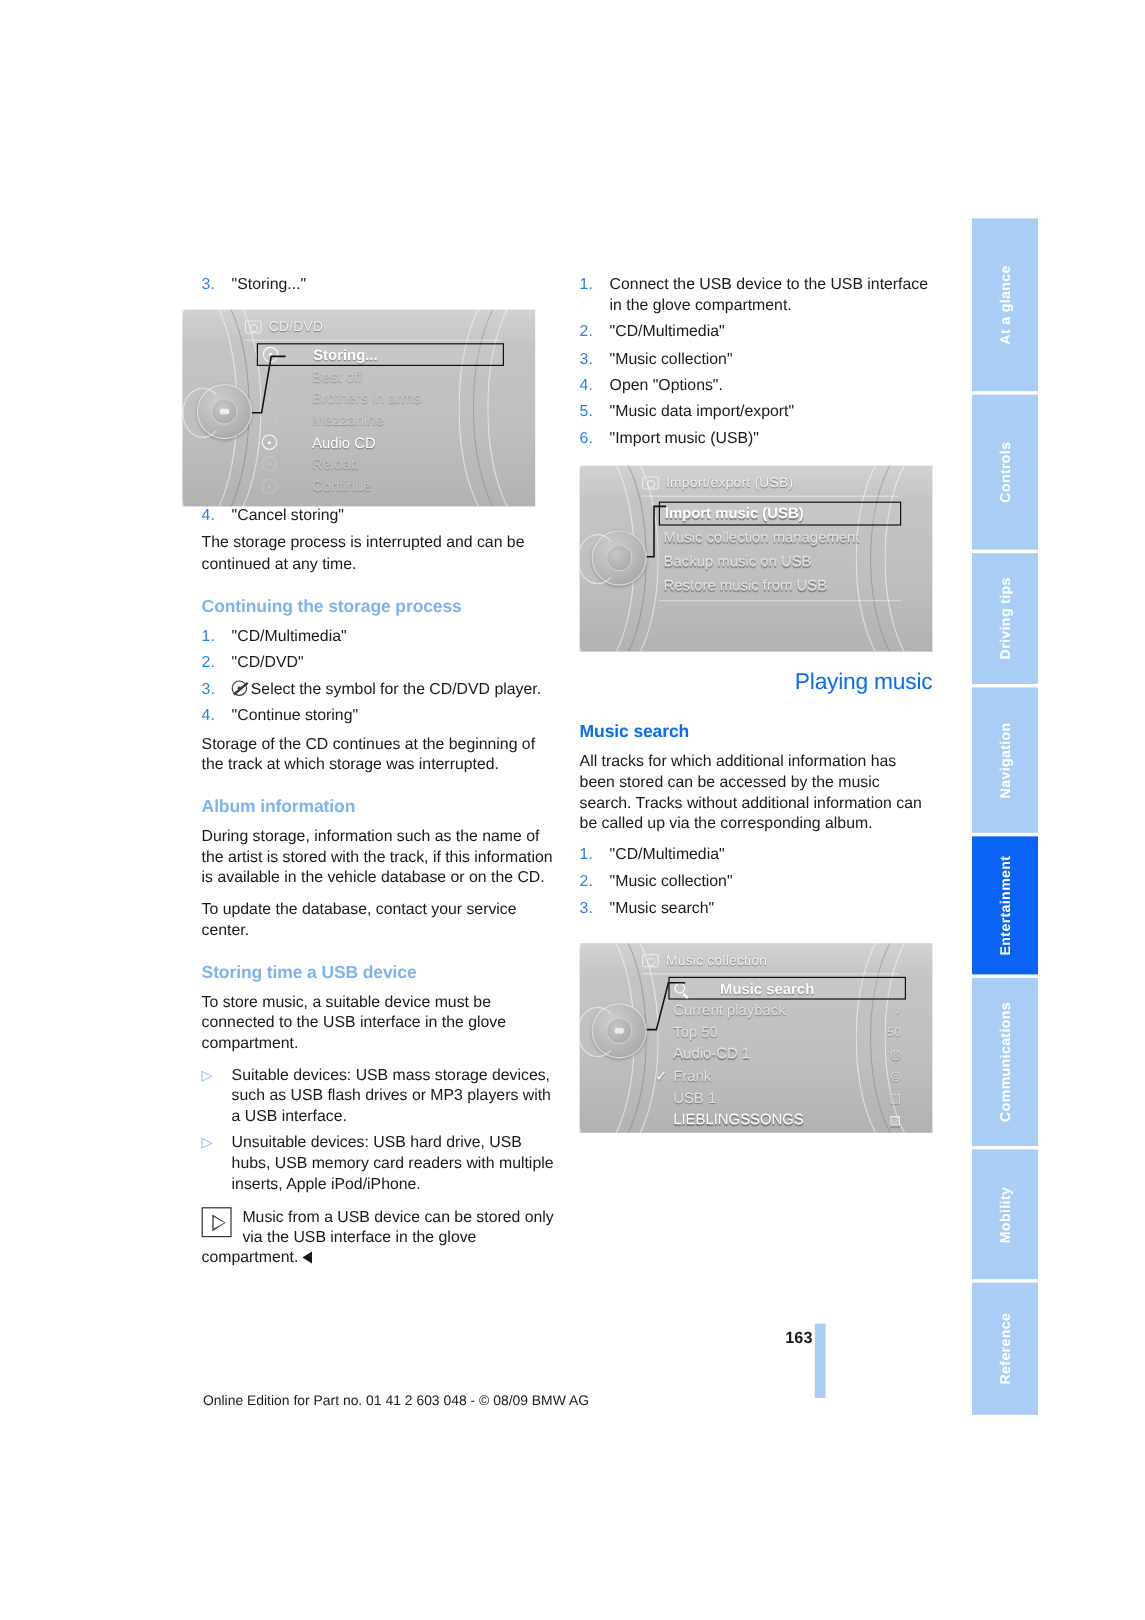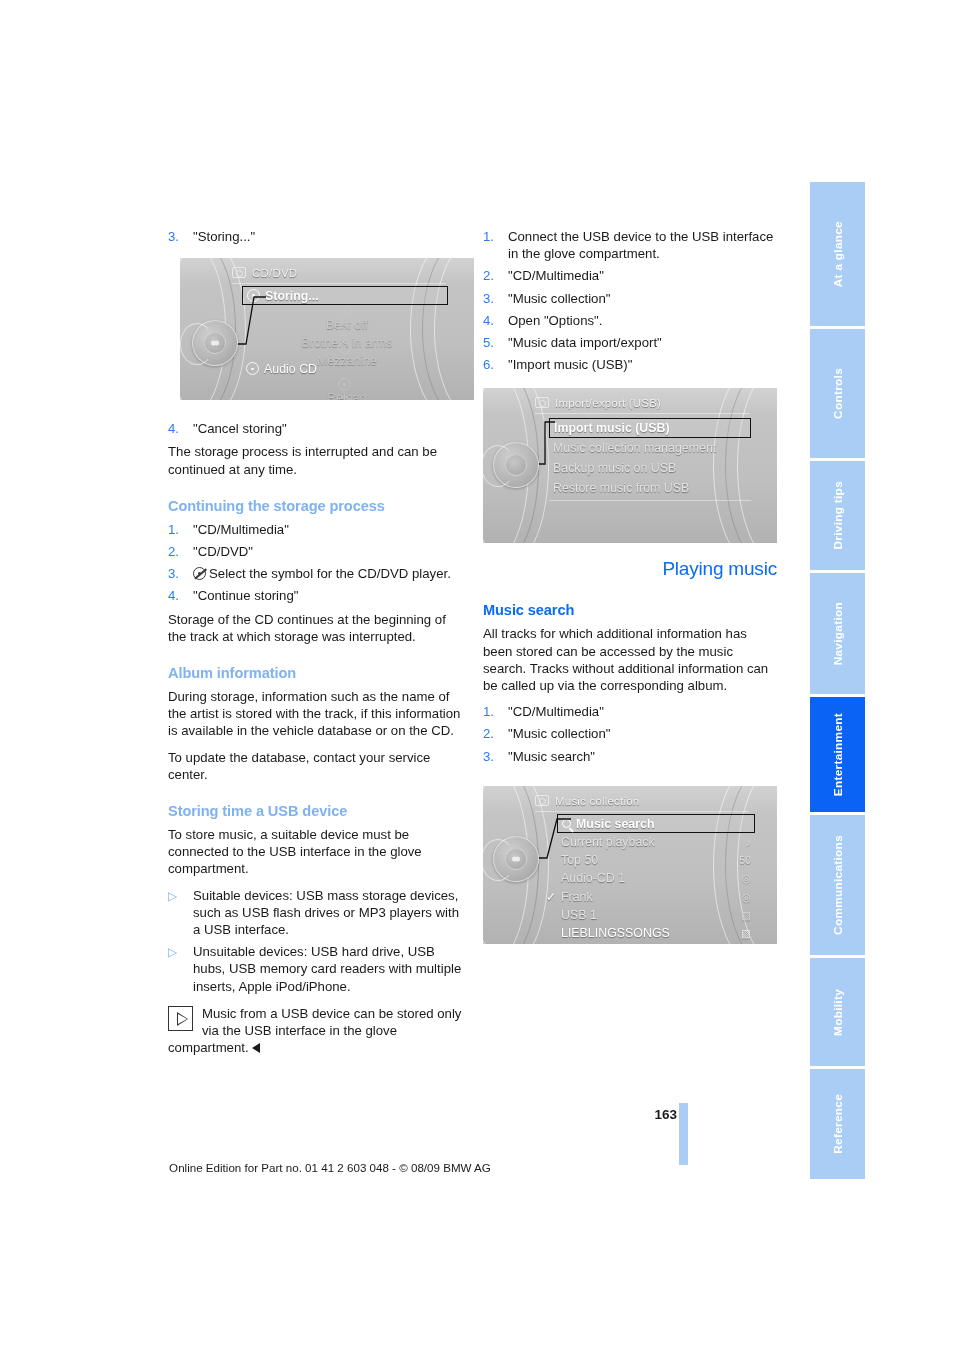--- a/index.html
+++ b/index.html
@@ -155,21 +155,21 @@
     vertical-align: -1px;
     margin-left: 3px;
   }
 
   
   .figure {
     position: absolute;
     overflow: hidden;
     background: linear-gradient(180deg,#d2d2d2 0%,#c4c4c4 18%,#bfbfbf 60%,#b2b2b2 100%);
   }
-  .fig-1 { left: 180px; top: 258px;  width: 294px; height: 142px; }
+  .fig-1 { left: 152px; top: 258px;  width: 294px; height: 164px; }
   .fig-2 { left: 483px; top: 388px;  width: 294px; height: 155px; }
   .fig-3 { left: 483px; top: 786px;  width: 294px; height: 158px; }
 
   .fig-inner { position: absolute; inset: 0; }
 
   
   .bezel {
     position: absolute;
     top: -14%;
     height: 128%;
@@ -226,22 +226,23 @@
     left: 62px; right: 26px; top: 28px;
     font-size: 12.4px;
   }
   .scr-row {
     height: 18.2px;
     display: flex; align-items: center;
     color: #e2e2e2;
     text-shadow: 0 1px 1px rgba(0,0,0,0.4);
     padding-left: 4px;
     position: relative;
-  }
-  .scr-row.dim   { color: #c9c9c9; opacity: .72; flex-direction: column; }
+    gap: 24px;
+  }
+  .scr-row.dim   { color: #c9c9c9; opacity: .72; }
   .scr-row.bright{ color: #ffffff; font-weight: normal; }
   .scr-row.sel {
     border: 1.7px solid #111;
     background: rgba(210,210,210,0.22);
     color: #ffffff;
     font-weight: bold;
     height: 19px;
   }
   .scr-row .ico {
     display: inline-block;

